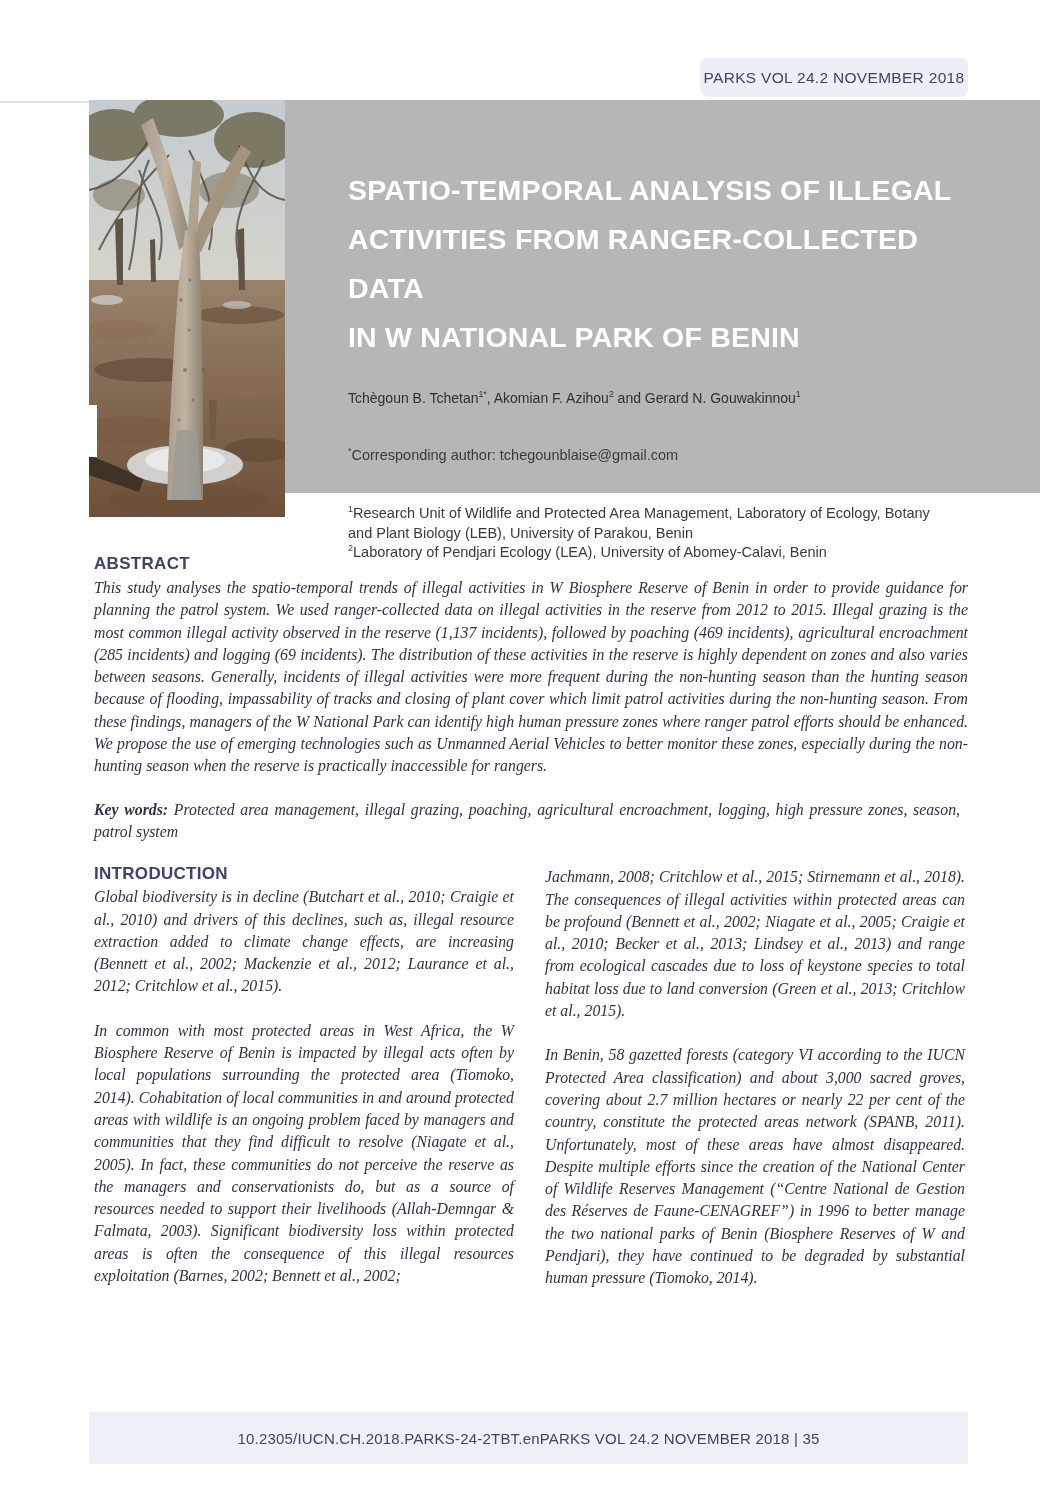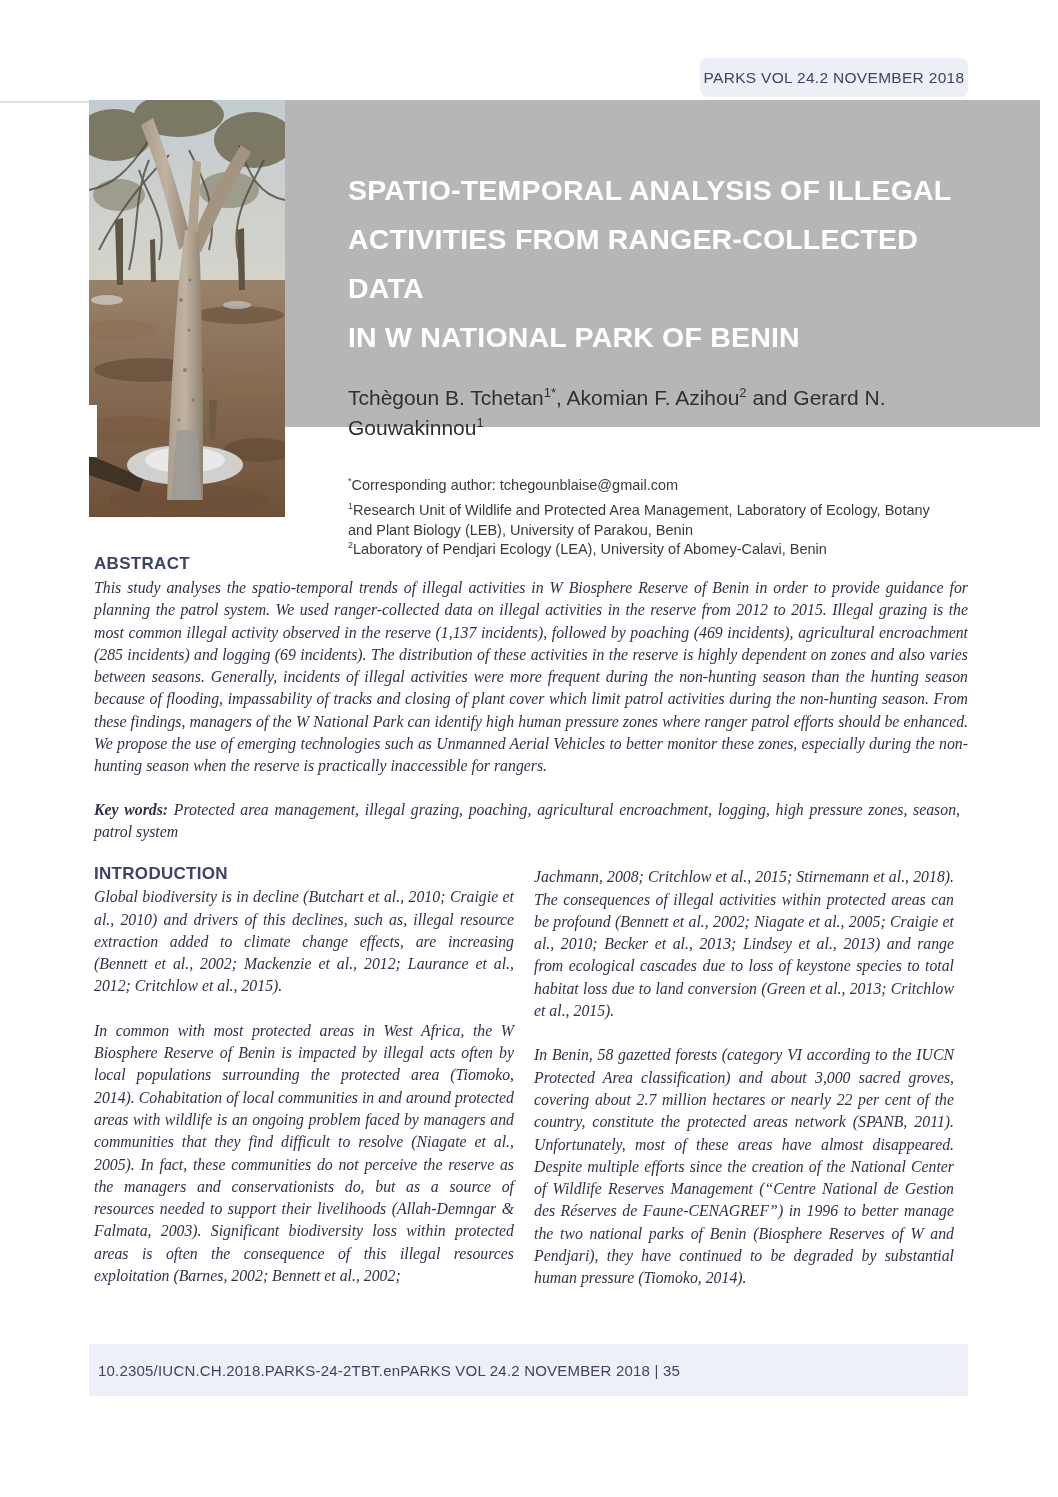--- a/index.html
+++ b/index.html
@@ -14,35 +14,35 @@
   }
   
   .header-chip{
     position:absolute;left:700px;top:58px;width:268px;height:39px;
     background:#eceff6;border-radius:8px;
     display:flex;align-items:center;justify-content:center;
     color:#3f4365;font-size:15.5px;letter-spacing:.3px;font-weight:400;
   }
   
   .gray-panel{
-    position:absolute;left:285px;top:100px;width:755px;height:327px;
+    position:absolute;left:285px;top:100px;width:755px;height:393px;
     background:#b5b6b5;box-sizing:border-box;
     padding:66px 60px 0 63px;
   }
   .article-title{
     margin:0;color:#ffffff;font-size:28.5px;font-weight:700;
     line-height:49px;white-space:pre-line;letter-spacing:.2px;
   }
   .authors{
     margin-top:21px;max-width:560px;
-    color:#303030;font-size:21px;line-height:30px;font-weight:400;
+    color:#303030;font-size:14px;line-height:30px;font-weight:400;
   }
   .authors sup,.corr sup,.affil sup{font-size:.62em;line-height:0;}
   .corr{margin-top:34px;color:#3a3a3a;font-size:14.5px;}
-  .affils{margin-top:8px;color:#3a3a3a;font-size:14.5px;line-height:19.5px;max-width:600px;}
+  .affils{margin-top:41px;color:#3a3a3a;font-size:14.5px;line-height:19.5px;max-width:600px;}
   .photo{
     position:absolute;left:89px;top:100px;width:196px;height:417px;
   }
   .photo svg{display:block;}
   .artifact-line{
     position:absolute;left:0;top:101px;width:89px;height:2px;background:#e3e3e3;
   }
   .photo-notch{
     position:absolute;left:85px;top:405px;width:12px;height:52px;background:#ffffff;
   }
@@ -55,29 +55,29 @@
     margin:0;color:#3d4268;font-size:17px;font-weight:700;letter-spacing:.3px;
     font-family:"Liberation Sans",sans-serif;
   }
   .serif{
     font-family:"Liberation Serif",serif;
     font-size:15.8px;line-height:22.3px;text-align:justify;color:#2e3148;font-style:italic;
   }
   .abstract-body{margin:3px 0 0 0;}
   .keywords{margin:21px 8px 0 0;}
   .kw-label{font-weight:700;}
-  .columns{display:flex;gap:20px;margin-top:21px;}
+  .columns{display:flex;gap:31px;margin-top:21px;}
   .col{width:420px;}
   .col p{margin:0 0 22px 0;}
   .col .first{margin-top:2px;}
   
   .footer-bar{
-    position:absolute;left:89px;top:1344px;width:879px;height:52px;
+    position:absolute;left:89px;top:1412px;width:879px;height:52px;
     background:#edf0f6;box-sizing:border-box;
-    display:flex;align-items:center;justify-content:flex-start;
+    display:flex;align-items:center;justify-content:center;
     padding:0 9px;
     color:#3f4365;font-size:15px;letter-spacing:.2px;
   }
 </style>
 </head>
 <body>
 
 <div class="page">
 
   <div class="header-chip">

